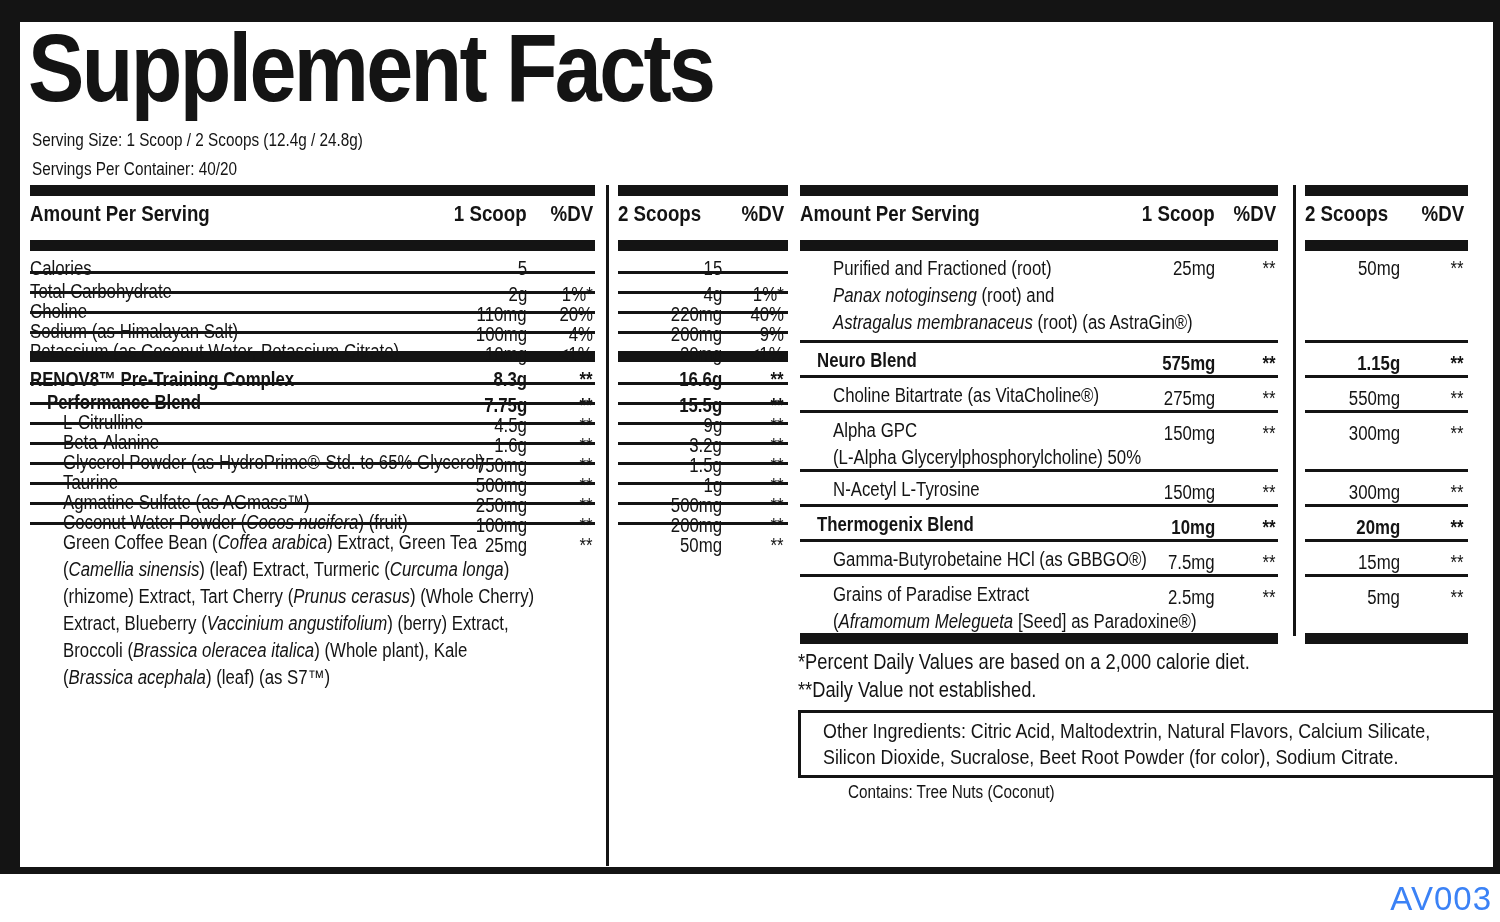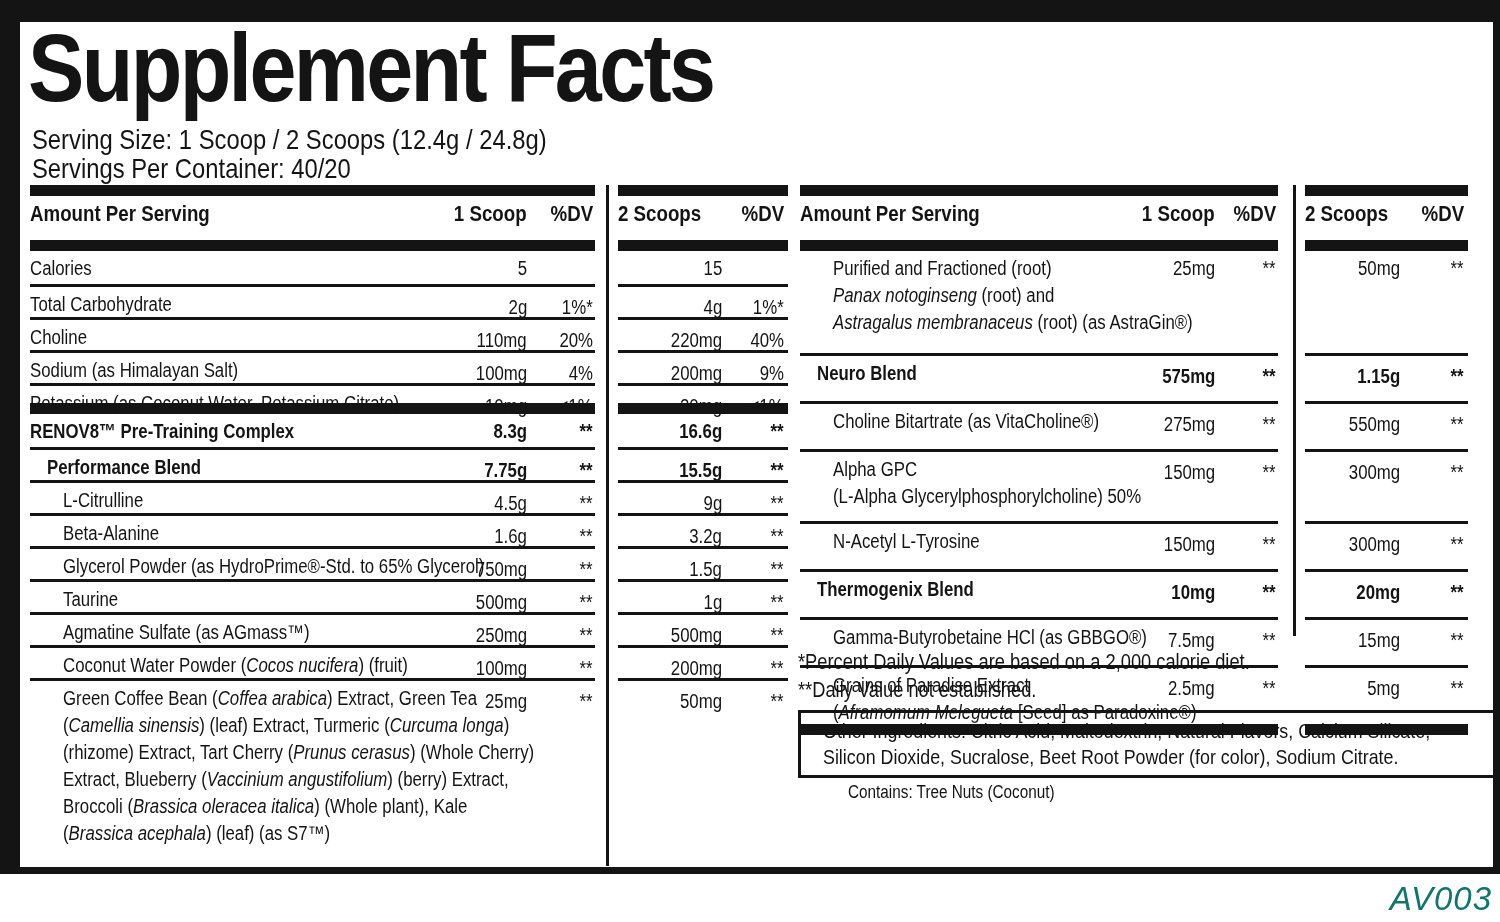--- a/index.html
+++ b/index.html
@@ -2,42 +2,42 @@
 <html><head>
 <meta charset="utf-8">
 <style>
   html,body{margin:0;padding:0;background:#fff;}
   .label{position:relative;width:1500px;height:922px;background:#fff;overflow:hidden;
          font-family:"Liberation Sans","DejaVu Sans",sans-serif;color:#141414;}
   .frame{position:absolute;left:0;top:0;width:1500px;height:874px;box-sizing:border-box;
          border:solid #141414;border-width:22px 7px 7px 20px;pointer-events:none;}
   .title{position:absolute;left:28px;top:20px;font-size:96px;font-weight:bold;letter-spacing:-3px;
          transform:scaleX(.88);transform-origin:0 0;white-space:nowrap;line-height:1;}
-  .serv{position:absolute;left:32px;font-size:28px;line-height:28px;}
+  .serv{position:absolute;left:32px;font-size:18px;line-height:28px;}
   .s1{top:126px;} .s2{top:155px;}
   .scale{display:inline-block;transform:scaleX(.85);transform-origin:0 0;white-space:nowrap;}
   .scalew{display:block;transform:scaleX(.85);transform-origin:0 0;width:117.5%;}
 
   .tbl{position:absolute;top:185px;}
   .tableL{left:30px;width:565px;}
   .tableM{left:618px;width:170px;}
   .tableR{left:800px;width:478px;}
   .tableR2{left:1305px;width:163px;}
   .vsep{position:absolute;width:3px;background:#141414;top:185px;}
   .vsepL{left:606px;height:681px;}
   .vsepR{left:1293px;height:451px;}
   .thickbar{height:11px;background:#141414;}
   .hdr{position:relative;height:44px;line-height:36px;font-weight:bold;font-size:22px;}
   .hdr .hlbl{display:inline-block;transform:scaleX(.85);transform-origin:0 0;white-space:nowrap;}
   .hdr .hamt,.hdr .hdv{position:absolute;top:0;white-space:nowrap;display:inline-block;
         transform:scaleX(.85);transform-origin:100% 0;}
 
   .rows .row{position:relative;box-sizing:border-box;padding:4px 0 0 0;
              font-size:20px;line-height:27px;}
-  .rows .row + .row{border-top:3px solid #141414;margin-top:13px;}
+  .rows .row + .row{border-top:3px solid #141414;}
   .row .nm{display:inline-block;white-space:nowrap;transform:scaleX(.84);transform-origin:0 0;}
   .row.wrap .nm{display:block;white-space:normal;width:620px;}
   .tableR .row.wrap .nm{width:500px;}
   .row .amt,.row .dv{position:absolute;top:4px;white-space:nowrap;display:inline-block;
         transform:scaleX(.84);transform-origin:100% 0;}
   .row + .row .amt,.row + .row .dv{top:7px;}
   .row.group{font-weight:bold;}
   .row.lv1{padding-left:17px;} .row.lv2{padding-left:33px;}
 
   .tableL .amt{right:68px;} .tableL .dv{right:2px;}
@@ -52,21 +52,21 @@
   .tableL .rowsBlend .row:last-child{height:auto;min-height:34px;}
   .rowsR .row:nth-child(1){height:89px;}
   .rowsR .row:nth-child(2),.rowsR .row:nth-child(3),.rowsR .row:nth-child(5),
   .rowsR .row:nth-child(6),.rowsR .row:nth-child(7){height:35px;}
   .rowsR .row:nth-child(4),.rowsR .row:nth-child(8){height:59px;}
 
   .footnotes{position:absolute;left:798px;top:648px;font-size:21.5px;line-height:28px;}
   .otherbox{position:absolute;left:798px;top:710px;width:648px;border:3px solid #141414;
             padding:5px 22px;font-size:21px;line-height:26px;}
   .contains{position:absolute;left:848px;top:782px;font-size:18px;text-align:right;}
-  .code{position:absolute;right:8px;top:880px;font-size:33px;color:#0f766e;letter-spacing:1px;font-style:italic;}
+  .code{position:absolute;right:8px;top:880px;font-size:33px;color:#3b82f6;letter-spacing:1px;}
   i{font-style:italic;}
 </style>
 </head>
 <body>
 
 <div class="label">
   <div class="frame"></div>
 
   <div class="title">Supplement Facts</div>
   <div class="serv s1"><span class="scale">Serving Size: 1 Scoop / 2 Scoops (12.4g / 24.8g)</span></div>

